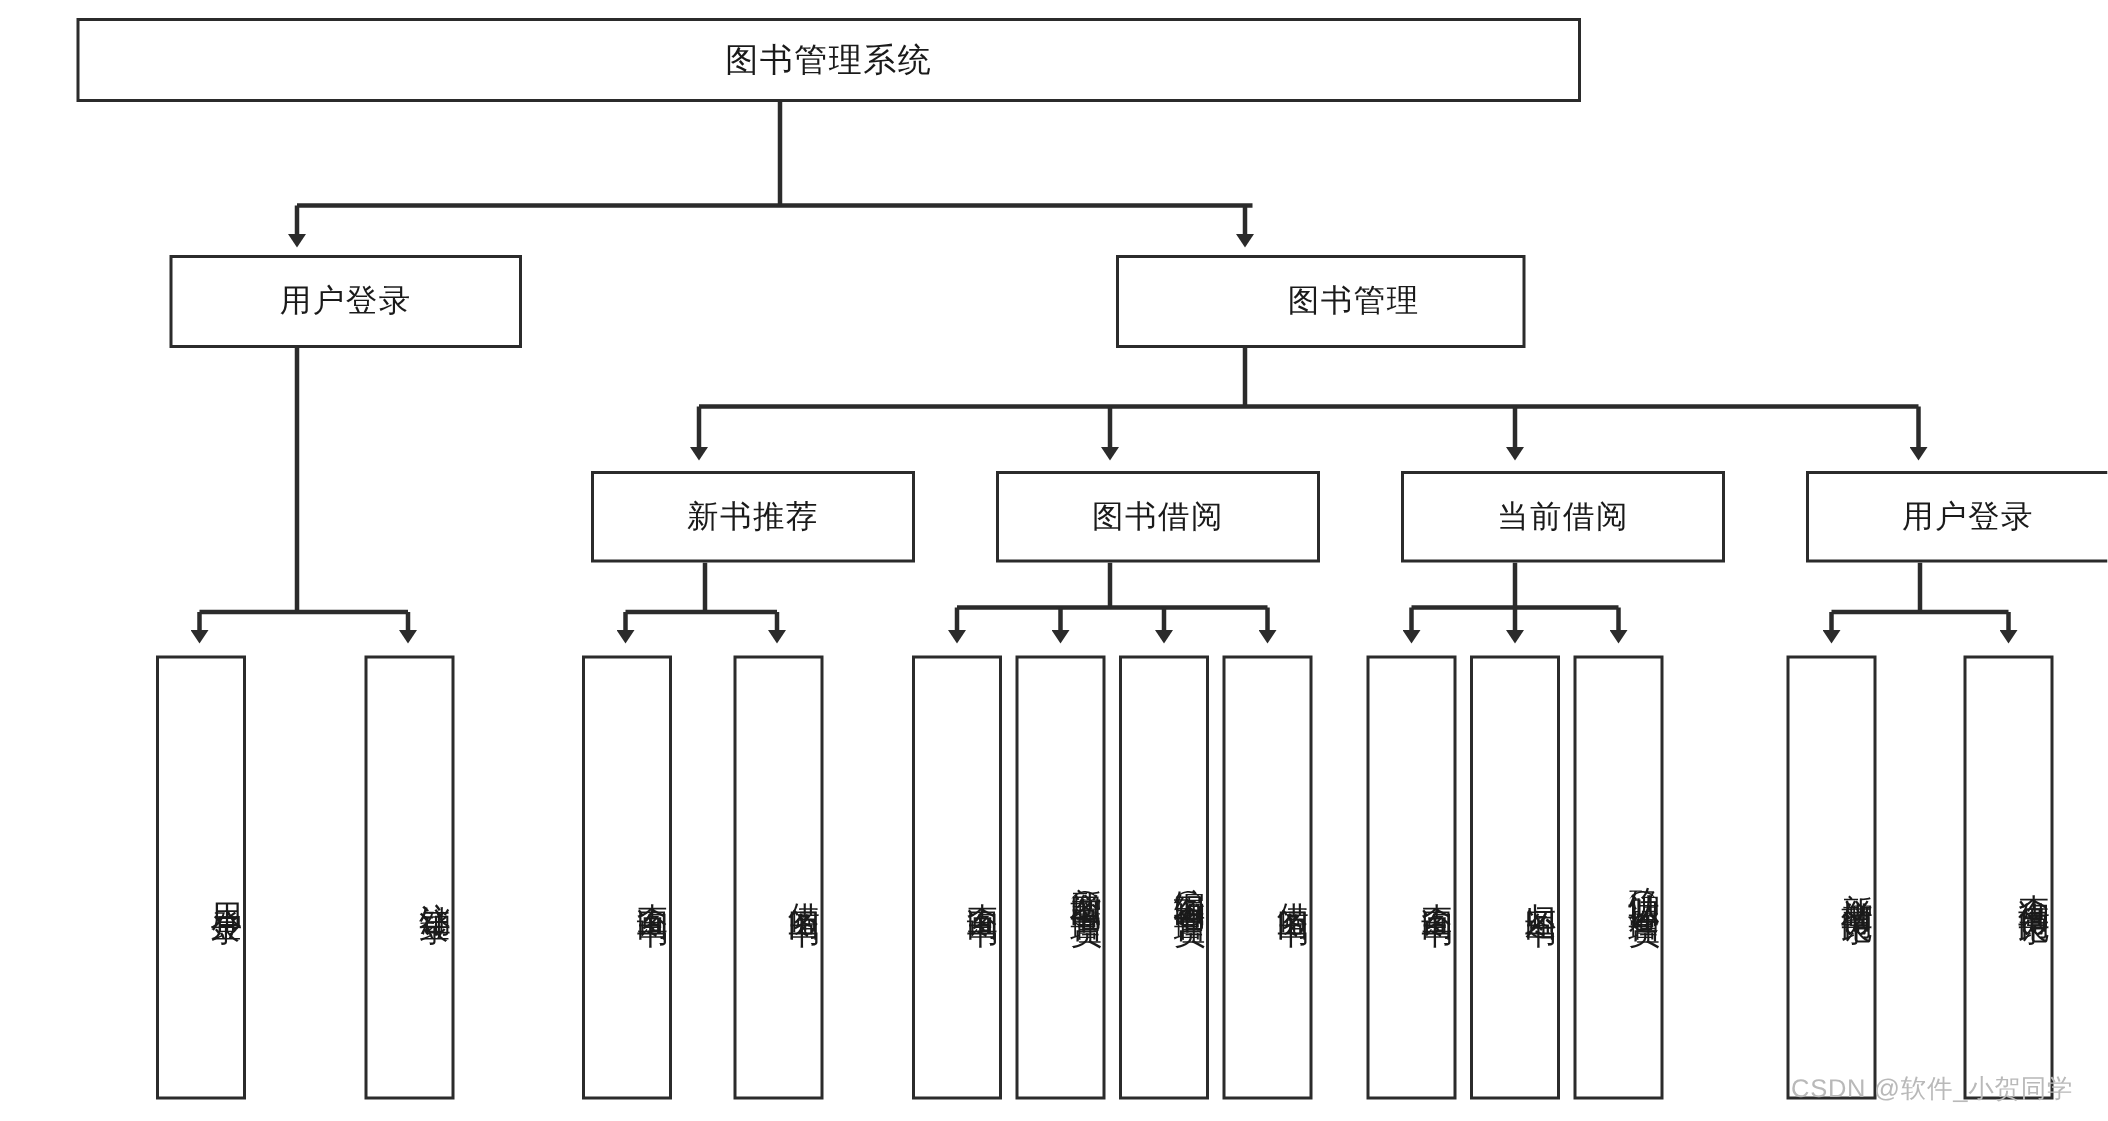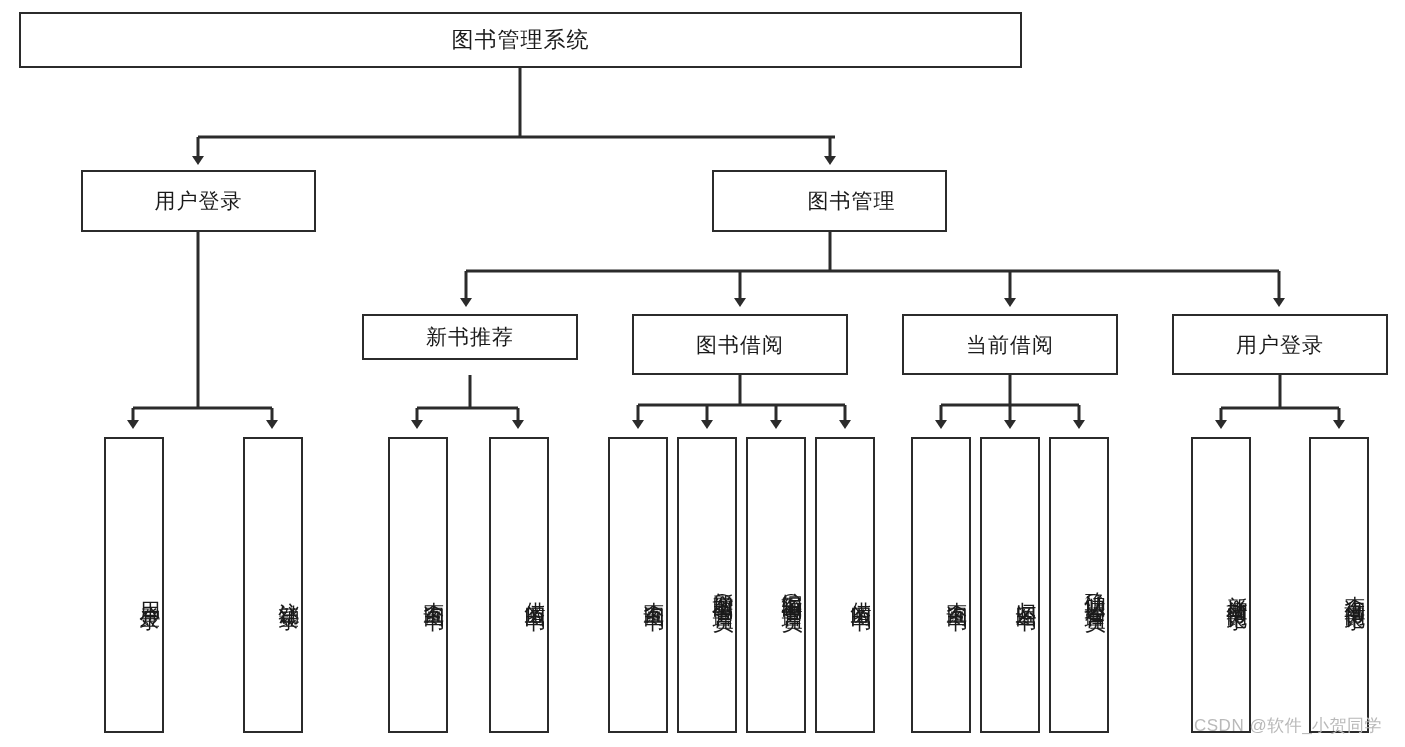--- a/index.html
+++ b/index.html
@@ -33,20 +33,21 @@
     background: #ffffff;
     display: flex;
     align-items: center;
     justify-content: center;
     color: #1a1a1a;
   }
   .node.horiz {
     font-size: 21px;
     letter-spacing: 1px;
     line-height: 1.2;
+    margin-left: 32px;
   }
   .node.root {
     font-size: 22px;
   }
   .node.vert {
     writing-mode: vertical-rl;
     text-orientation: upright;
     font-size: 21px;
     letter-spacing: 3px;
     line-height: 1.1;
@@ -116,23 +117,23 @@
       <path d="M1280,375 L1280,408"></path>
       <path d="M1221,408 L1339,408"></path>
       <path d="M1221,408 L1221,422" marker-end="url(#arrow)"></path>
       <path d="M1339,408 L1339,422" marker-end="url(#arrow)"></path>
     </g>
   </svg>
 
   <div class="node horiz root" style="left:19px; top:12px; width:1003px; height:56px;">图书管理系统</div>
 
   <div class="node horiz" style="left:81px; top:170px; width:235px; height:62px;">用户登录</div>
-  <div class="node horiz" style="left:712px; top:170px; width:235px; height:62px;padding-left:44px;">图书管理</div>
+  <div class="node horiz" style="left:712px; top:170px; width:273px; height:62px;padding-left:44px;">图书管理</div>
 
-  <div class="node horiz" style="left:362px; top:314px; width:216px; height:46px;">新书推荐</div>
+  <div class="node horiz" style="left:362px; top:314px; width:216px; height:61px;">新书推荐</div>
   <div class="node horiz" style="left:902px; top:314px; width:216px; height:61px;">当前借阅</div>
   <div class="node horiz" style="left:632px; top:314px; width:216px; height:61px;">图书借阅</div>
   <div class="node horiz" style="left:1172px; top:314px; width:216px; height:61px;">用户登录</div>
 
   <div class="node vert" style="left:104px; top:437px; width:60px; height:296px;">用户登录</div>
   <div class="node vert" style="left:243px; top:437px; width:60px; height:296px;">注销登录</div>
 
   <div class="node vert" style="left:388px; top:437px; width:60px; height:296px;">查询图书</div>
   <div class="node vert" style="left:489px; top:437px; width:60px; height:296px;">借阅图书</div>
 

